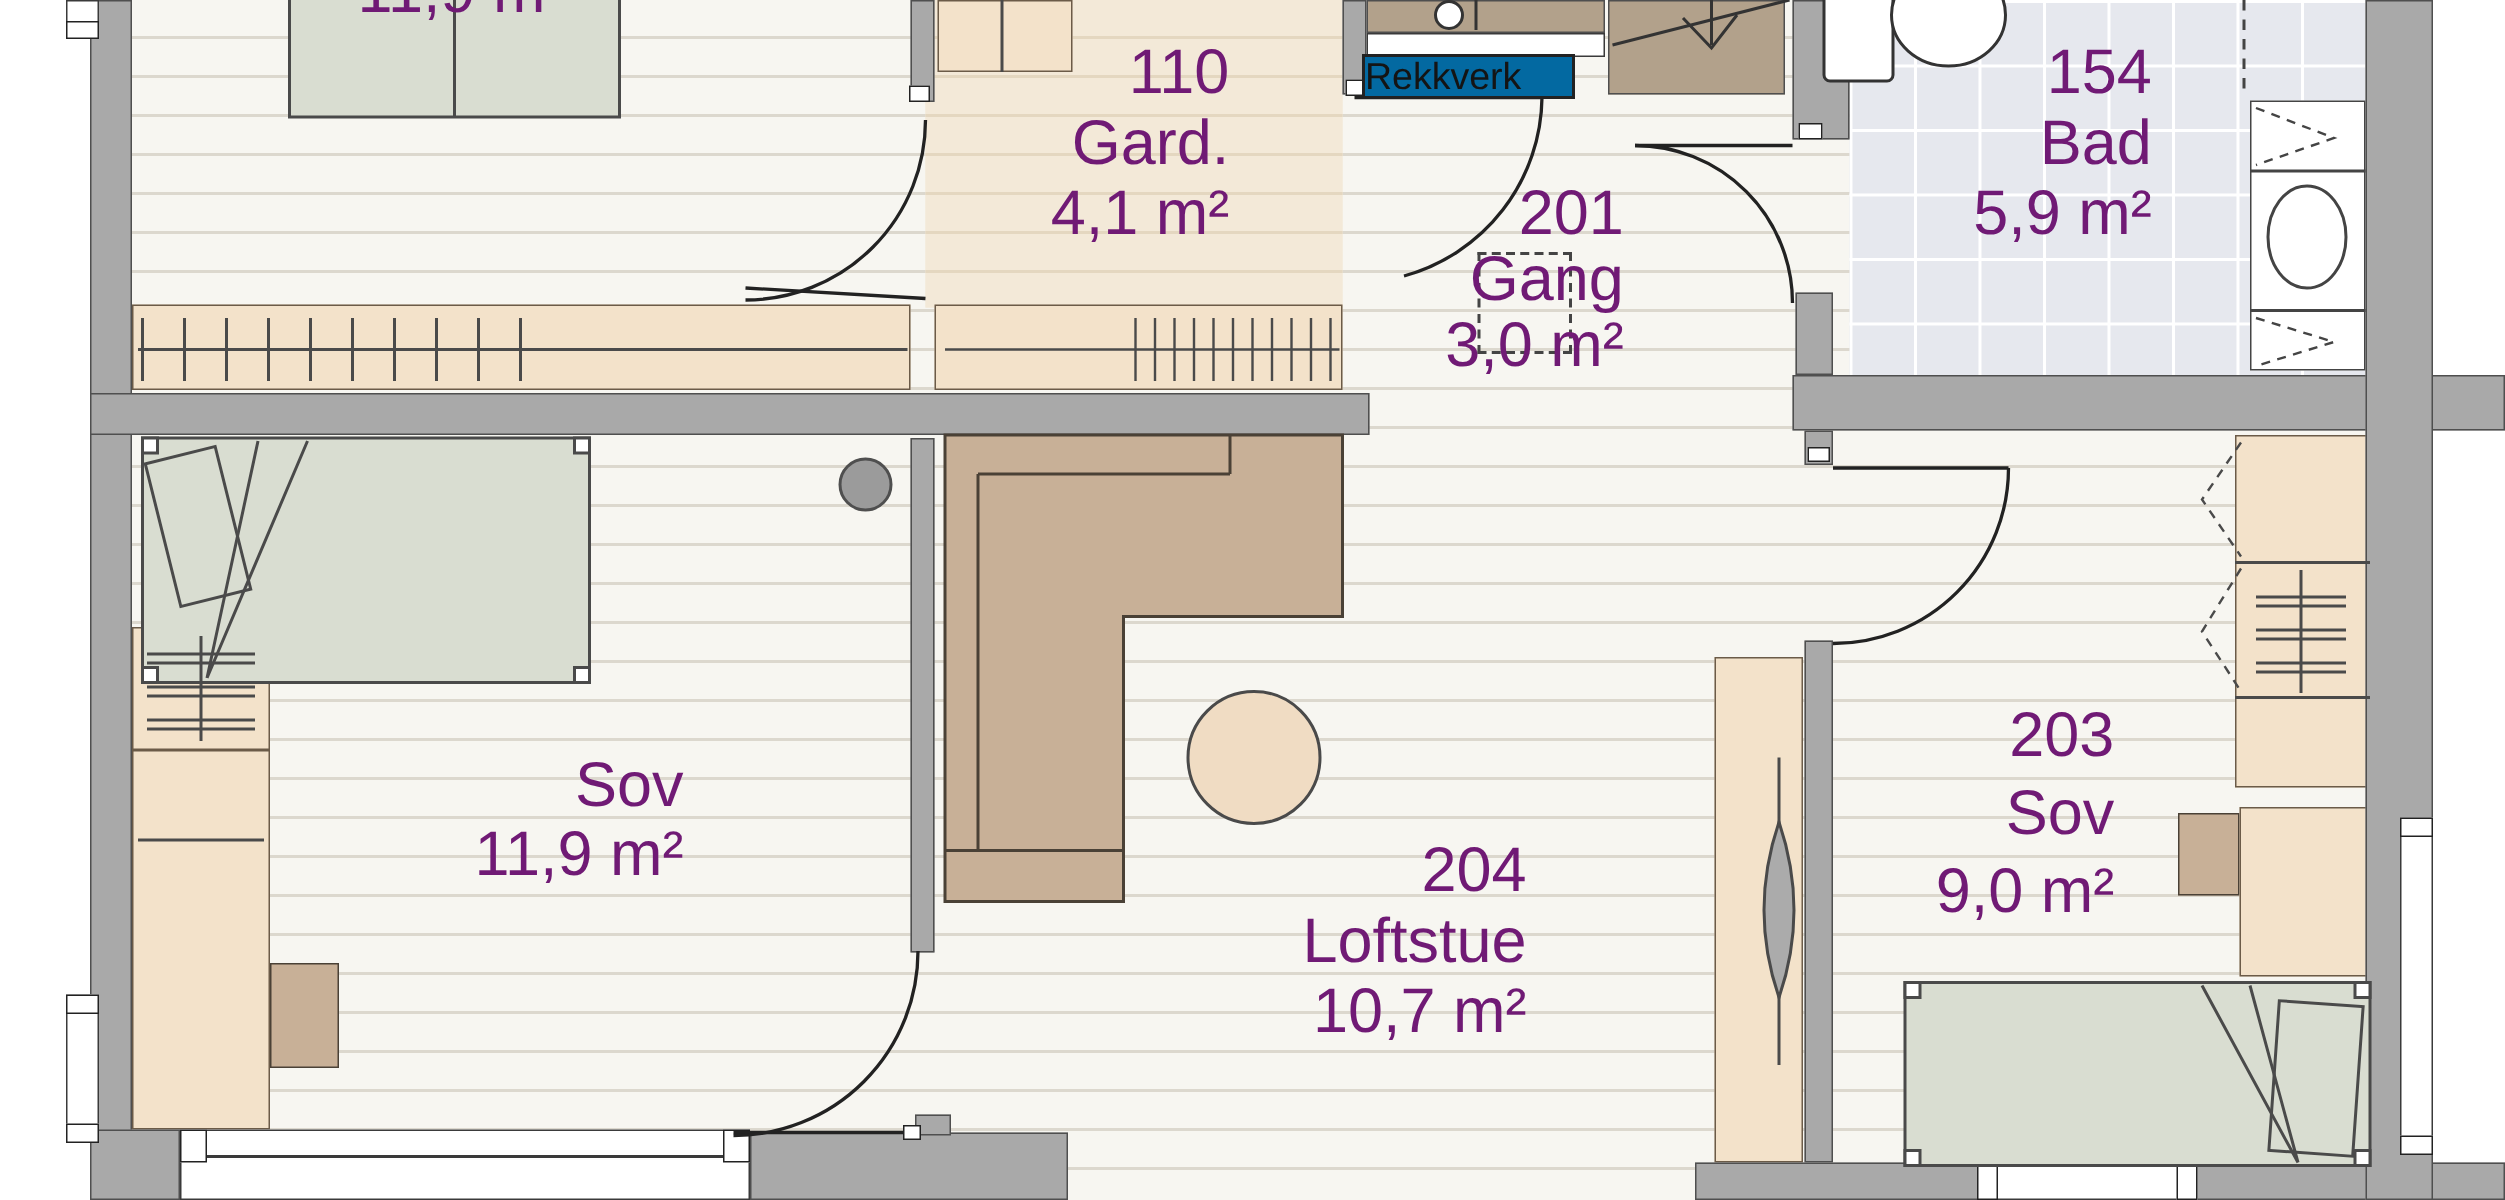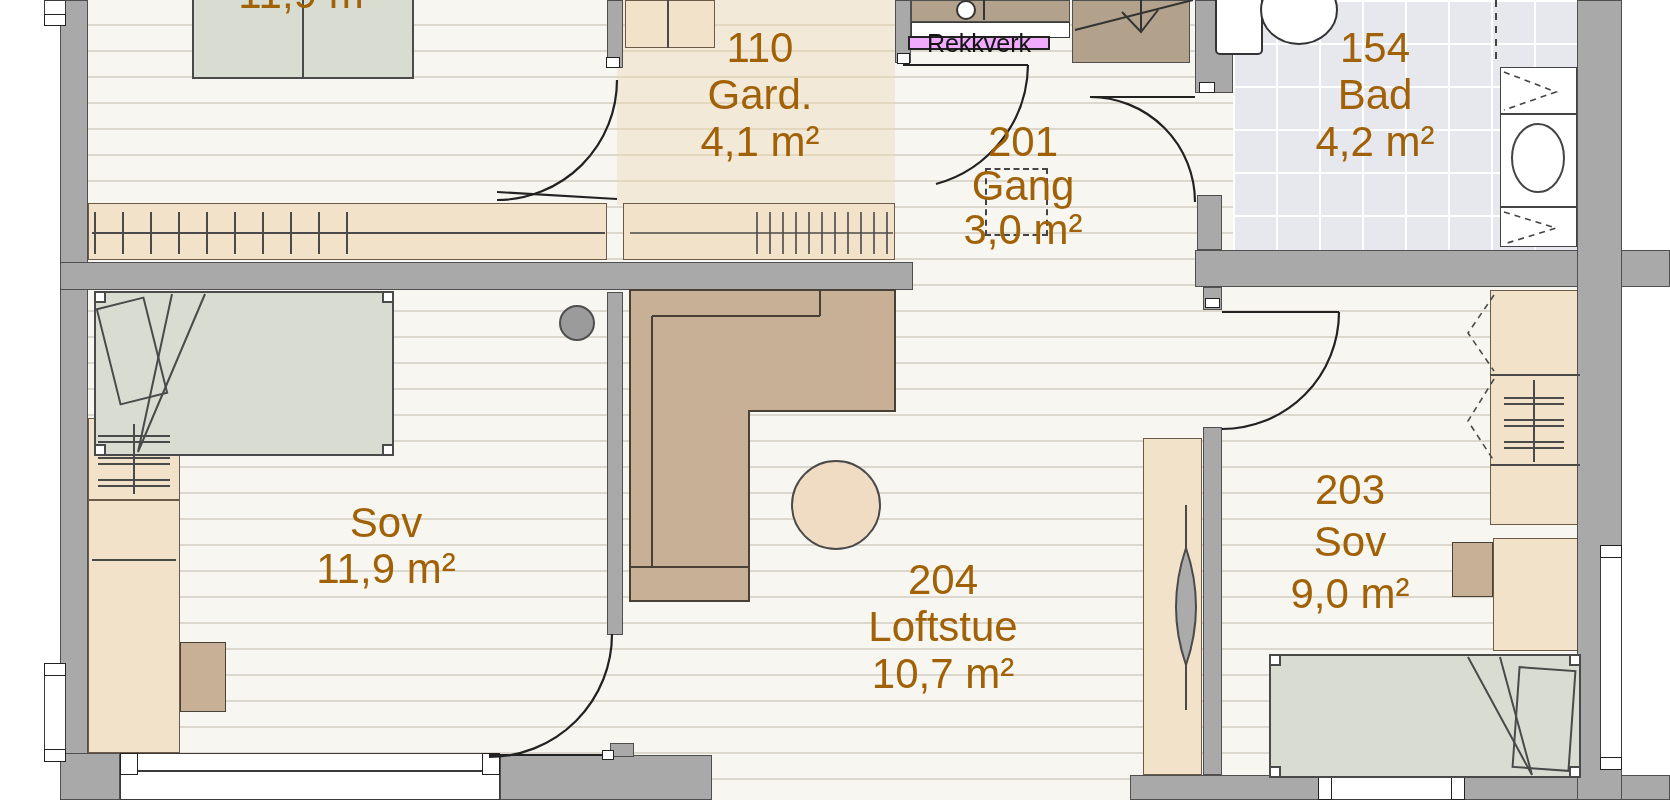--- a/index.html
+++ b/index.html
@@ -8,21 +8,21 @@
   .planks{background-color:#f7f6f1;background-image:repeating-linear-gradient(to bottom,#f7f6f1 0 24px,#dcd8ce 24px 26px);}
   .gardfloor{background-color:#f3e9d8;background-image:repeating-linear-gradient(to bottom,#f3e9d8 0 24px,#e4d7c0 24px 26px);}
   .tiles{background-color:#e6e8ee;background-image:linear-gradient(to right,#ffffff 2px,transparent 2px),linear-gradient(to bottom,#ffffff 2px,transparent 2px);background-size:43px 43px;}
   .wall{background:#a9a9a9;border:1.5px solid #4f4f4f;}
   .tan{background:#f3e2ca;border:1.5px solid #6b5b48;}
   .tand{background:#c8b097;border:1.5px solid #4a4136;}
   .stair{background:#b2a18b;border:1.5px solid #4f4f4f;}
   .win{background:#ffffff;border:1.5px solid #3a3a3a;}
   .cap{background:#ffffff;border:1.5px solid #222;}
   .hinge{background:#ffffff;border:1.2px solid #222;}
-  .rlabel{position:absolute;transform:translateX(-50%);text-align:center;font-size:42px;line-height:47px;color:#a16207;white-space:nowrap;z-index:9;}
+  .rlabel{position:absolute;transform:translateX(-50%);text-align:right;font-size:42px;line-height:47px;color:#701a75;white-space:nowrap;z-index:9;}
   .svgov{position:absolute;left:0;top:0;z-index:7;pointer-events:none;}
   .boxlabel{font-size:25px;color:#141414;text-align:center;line-height:27px;}
 </style>
 </head>
 <body>
 
 <div id="plan">
 
   <div class="abs planks" style="left:88px;top:0;width:1489px;height:800px;"></div>
 
@@ -188,41 +188,41 @@
           <path d="M903 65 H1028"></path>
           <path d="M1028 65 A125 125 0 0 1 936 184"></path>
         </g>
       <g>
           <path d="M1195 97 H1090"></path>
           <path d="M1090 97 A105 105 0 0 1 1195 202"></path>
         </g>
     </g>
   </svg>
 
-  <div class="abs" style="left:908px;top:36px;width:142px;height:14px;background:#f0abfc;border:2px solid #222;z-index:8;display:flex;align-items:center;justify-content:center;">
+  <div class="abs" style="left:908px;top:36px;width:142px;height:30px;background:#0369a1;border:2px solid #222;z-index:8;display:flex;align-items:center;justify-content:flex-start;">
     <span class="boxlabel">Rekkverk</span>
   </div>
 
   <div class="rlabel" style="left:308px;top:-30px;">
     <div>11,9 m²</div>
   </div>
   <div class="rlabel" style="left:760px;top:24px;">
     <div>110</div>
     <div>Gard.</div>
     <div>4,1 m²</div>
   </div>
   <div class="rlabel" style="left:1023px;top:120px;line-height:44px;">
     <div>201</div>
     <div>Gang</div>
     <div>3,0 m²</div>
   </div>
   <div class="rlabel" style="left:1375px;top:24px;">
     <div>154</div>
     <div>Bad</div>
-    <div>4,2 m²</div>
+    <div>5,9 m²</div>
   </div>
   <div class="rlabel" style="left:1350px;top:464px;line-height:52px;">
     <div>203</div>
     <div>Sov</div>
     <div>9,0 m²</div>
   </div>
   <div class="rlabel" style="left:943px;top:556px;">
     <div>204</div>
     <div>Loftstue</div>
     <div>10,7 m²</div>

